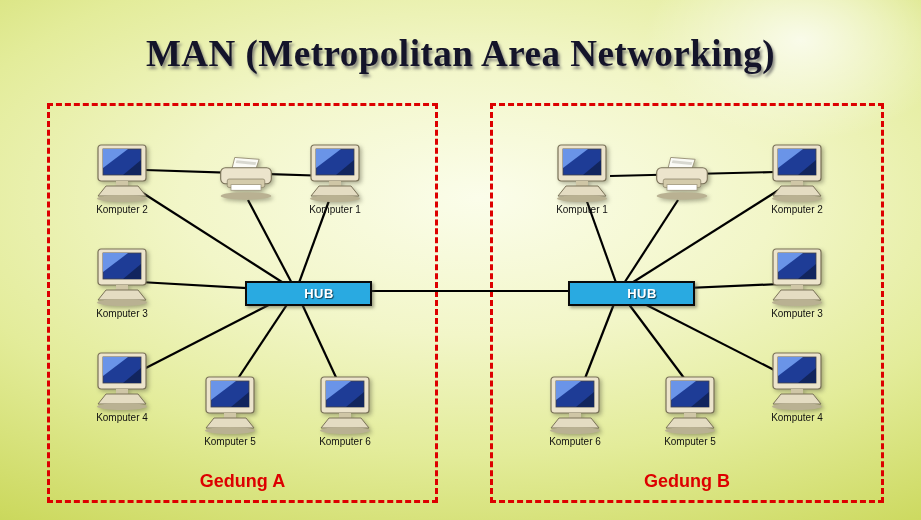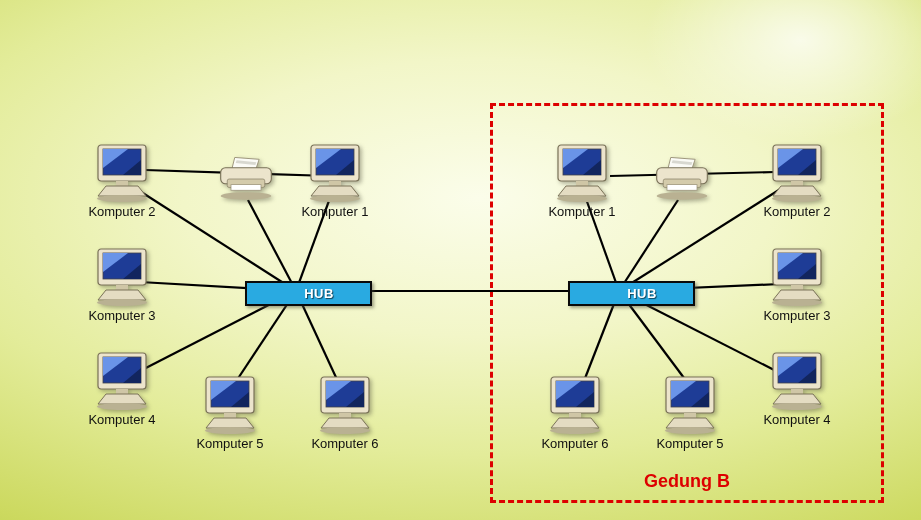--- a/index.html
+++ b/index.html
@@ -29,21 +29,21 @@
   }
   .building-label {
     position:absolute; bottom:8px; left:0; width:100%;
     text-align:center; color:#dd0000; font-weight:bold; font-size:18px;
   }
   .wires { position:absolute; left:0; top:0; z-index:1; }
   .wires line { stroke:#000; stroke-width:2.2; }
   .node { position:absolute; width:100px; text-align:center; z-index:2; }
   .node .icon { display:block; margin:0 auto; filter: drop-shadow(2px 2px 2px rgba(80,80,60,0.45)); }
   .node-label {
-    margin-top:2px; font-size:13px; color:#101010; white-space:nowrap;
+    margin-top:2px; font-size:10px; color:#101010; white-space:nowrap;
   }
   .hub {
     position:absolute; width:102px; height:21px; z-index:3;
     background:#29aae1; border:2px solid #0a0a0a;
     display:flex; align-items:center; justify-content:center;
     box-shadow: 2px 2px 3px rgba(80,80,60,0.5);
     padding-left: 21px;
   }
   .hub span {
     color:#ffffff; font-weight:bold; font-size:13px; letter-spacing:0.5px;
@@ -70,21 +70,25 @@
     <rect x="5" y="12" width="54" height="17" rx="5" fill="#ece4cc" stroke="#7a7258" stroke-width="1.2"></rect>
     <rect x="12" y="24" width="40" height="9" rx="2" fill="#d4cbab" stroke="#8a8268" stroke-width="0.8"></rect>
     <rect x="16" y="30" width="32" height="6" fill="#ffffff" stroke="#9a9278" stroke-width="0.8"></rect>
     <ellipse cx="32" cy="42" rx="27" ry="4" fill="#b9b192"></ellipse>
   </symbol>
 </svg>
 
 <div class="canvas">
   <div class="swirl"></div>
 
-
+  <h1 class="title">MAN (Metropolitan Area Networking)</h1>
+
+  <div class="building" style="left:47px; top:103px; width:385px; height:394px;">
+    <div class="building-label">Gedung A</div>
+  </div>
   <div class="building" style="left:490px; top:103px; width:388px; height:394px;">
     <div class="building-label">Gedung B</div>
   </div>
 
   <svg class="wires" width="921" height="520">
 
     <line x1="296" y1="291" x2="619" y2="291"></line>
 
     <line x1="296" y1="291" x2="135" y2="188"></line>
     <line x1="296" y1="291" x2="248" y2="200"></line>

